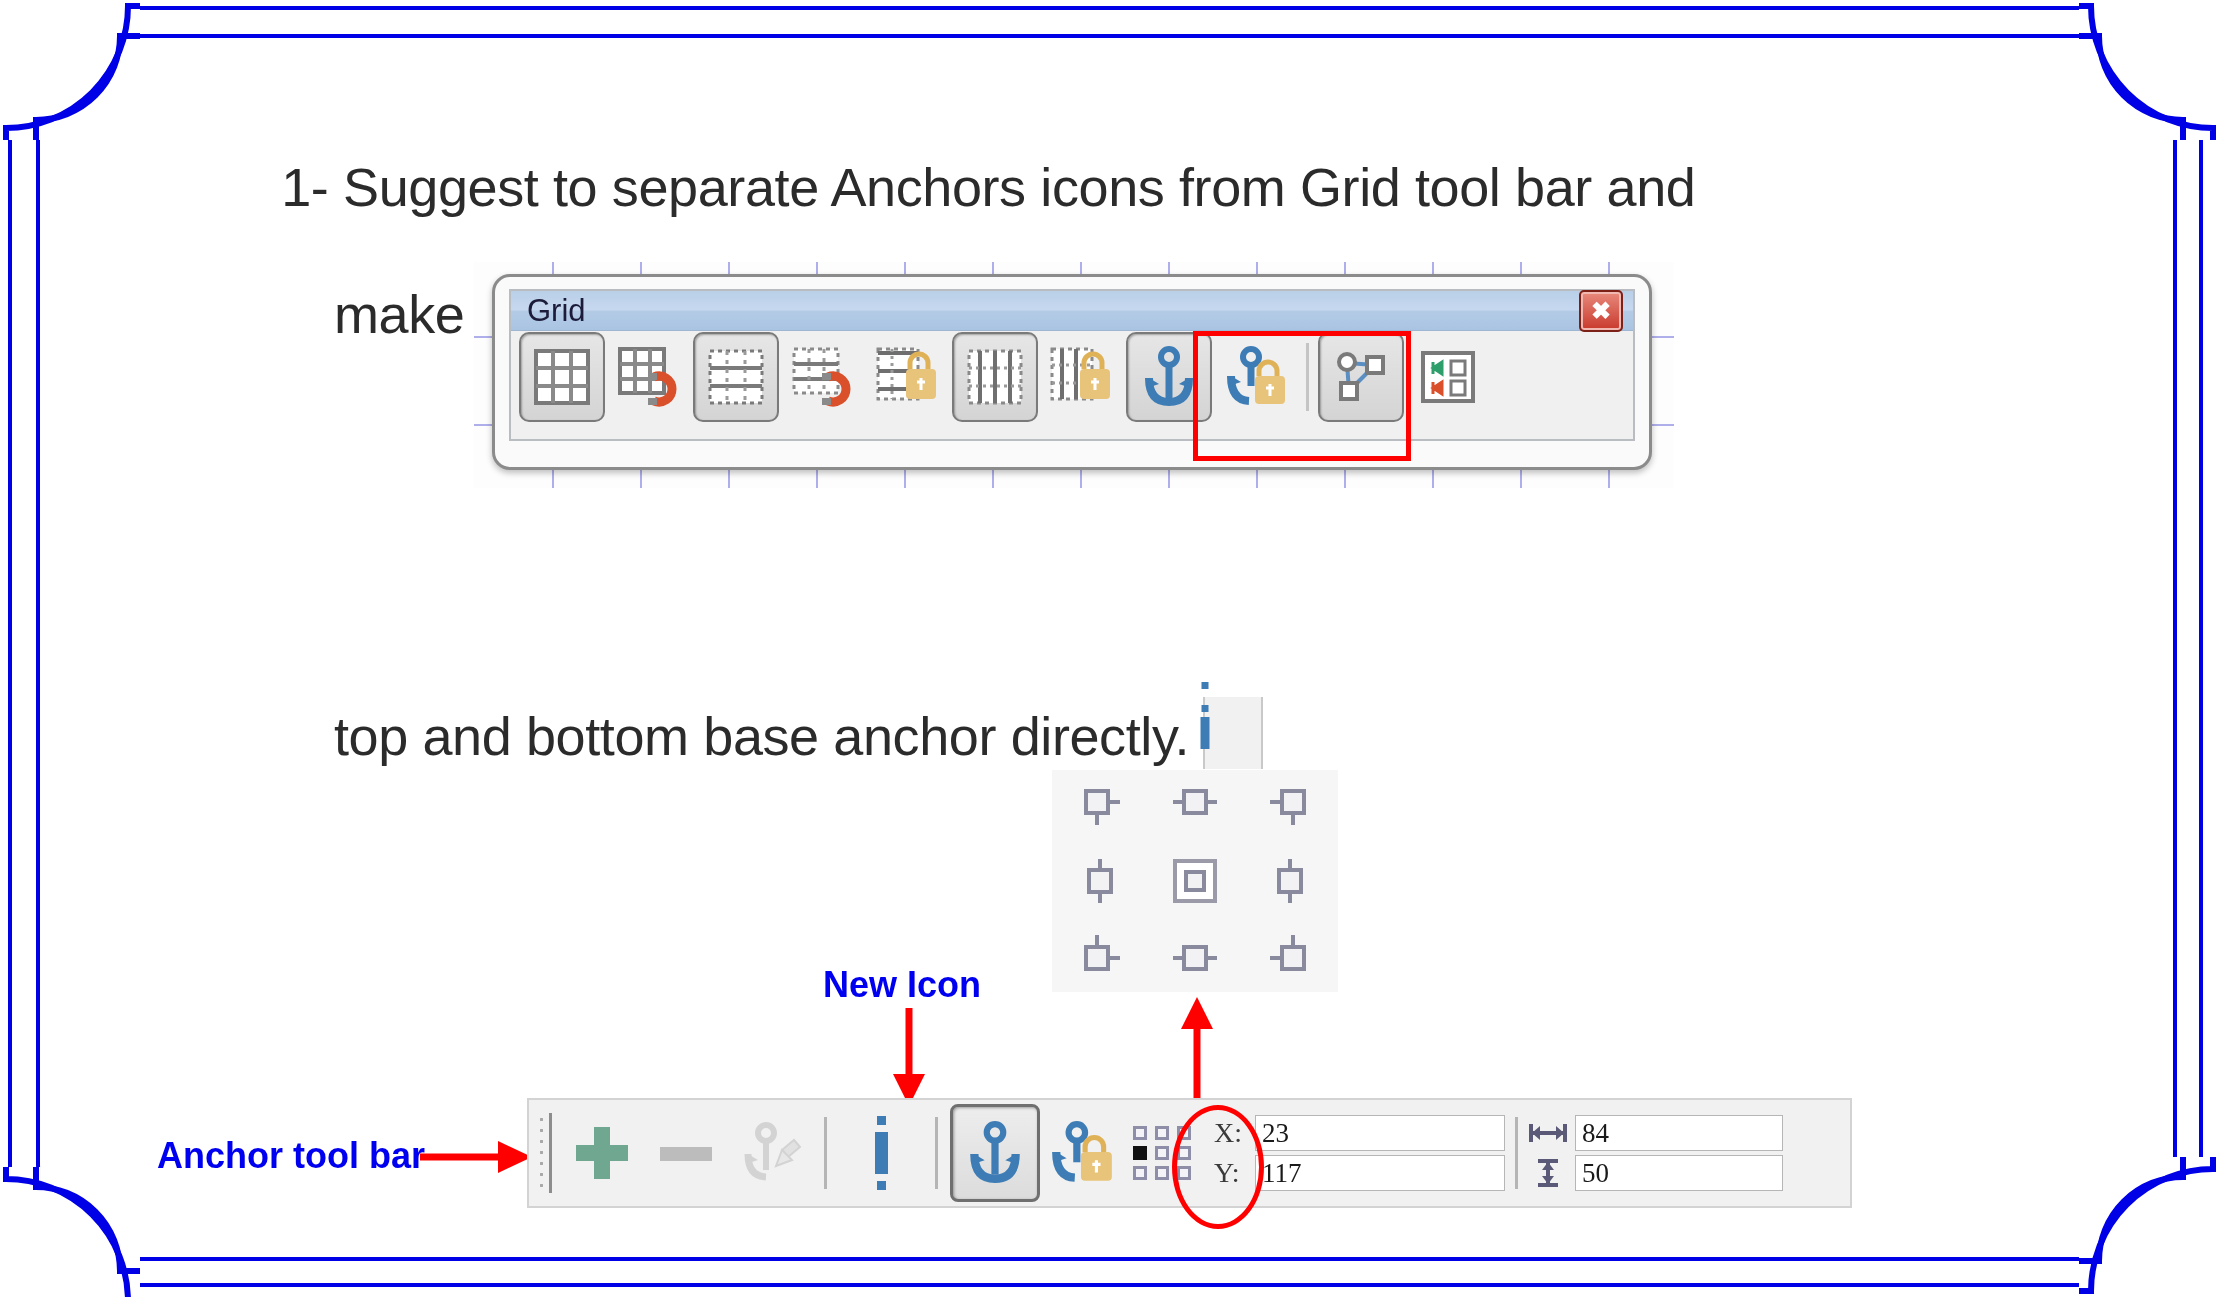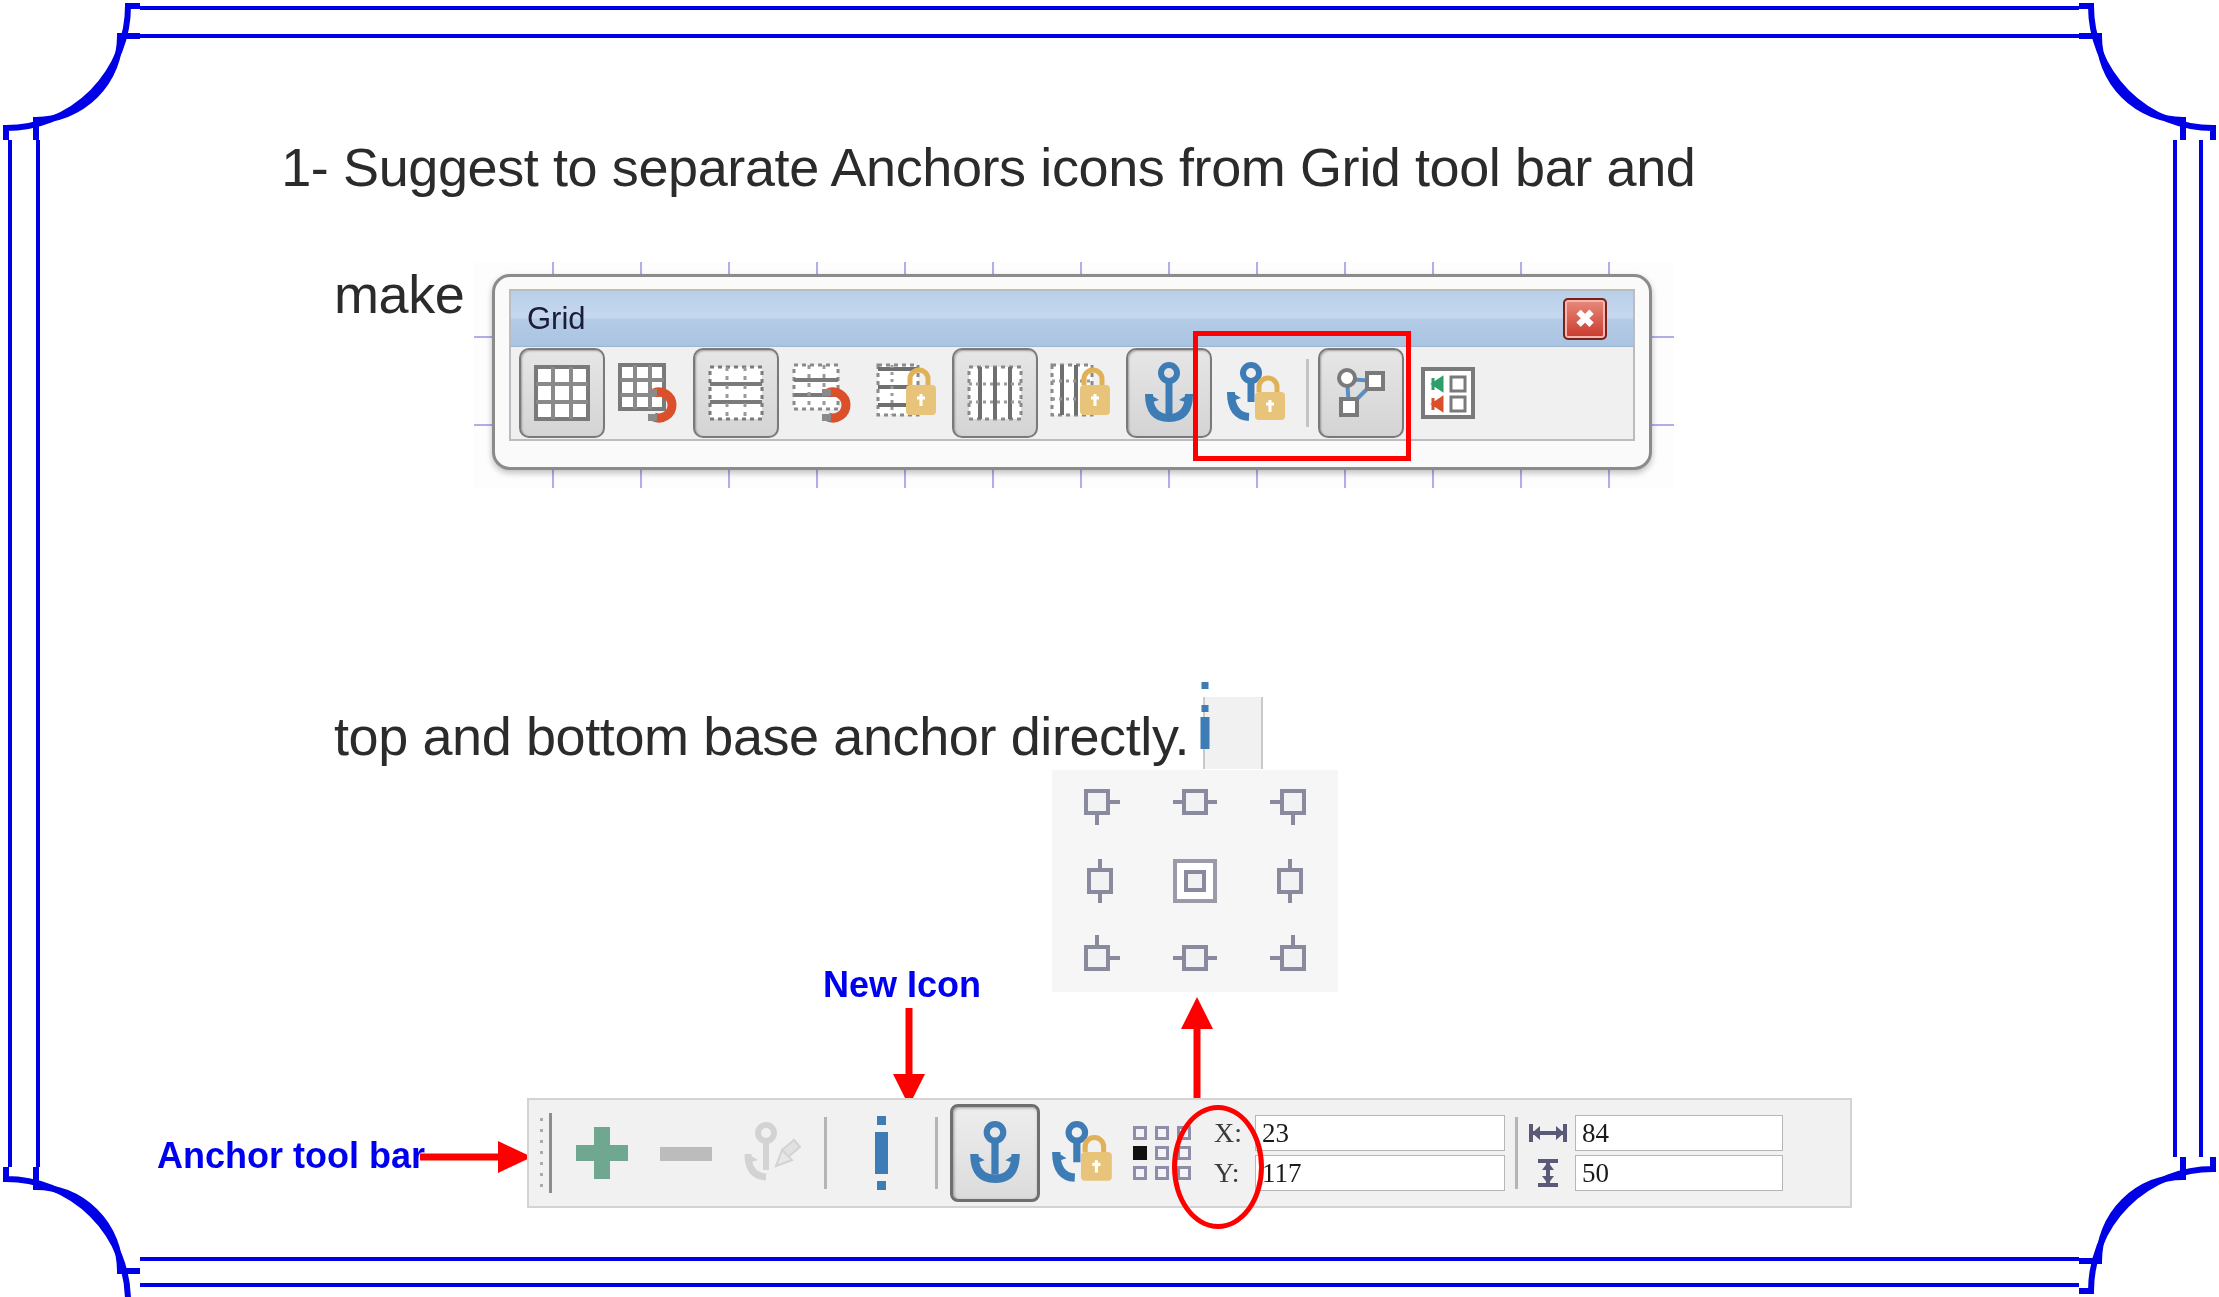--- a/index.html
+++ b/index.html
@@ -26,21 +26,21 @@
   
   .corner{position:absolute;width:130px;height:130px;pointer-events:none;}
   .corner svg{display:block;}
 
   
   .para{
     position:absolute;color:#2b2b2b;font-size:54px;line-height:1.18;
     font-family:"Liberation Sans", sans-serif;font-weight:400;
     letter-spacing:-0.4px;white-space:pre;
   }
-  #para1{left:252px;top:72px;}
+  #para1{left:252px;top:92px;}
   #para2{left:252px;top:570px;}
   .para .l2{display:block;padding-left:82px;}
   .inline-newicon{
     display:inline-block;vertical-align:-14px;
     width:56px;height:72px;background:#f1f1f1;
     border-left:2px solid #c9c9c9;border-right:2px solid #c9c9c9;
     position:relative;margin-left:14px;
   }
 
   
@@ -66,25 +66,25 @@
   .panel-outer{
     position:absolute;left:18px;top:12px;width:1160px;height:196px;
     background:#fafafa;border:3px solid #8b8b8b;border-radius:18px;
     box-shadow:0 3px 6px rgba(0,0,0,.25);box-sizing:border-box;
   }
   .panel-inner{
     position:absolute;left:14px;top:12px;right:14px;bottom:26px;
     border:2px solid #b9bcc0;background:#f0f0f0;box-sizing:border-box;
   }
   .titlebar{
-    height:56px;
+    height:40px;
     background:linear-gradient(to bottom,#b9cfe8 0%,#c6d8ef 48%,#b4cbe6 52%,#a9c4e2 100%);
     border-bottom:1px solid #9fb6d2;
     display:flex;align-items:center;justify-content:space-between;
-    padding:0 26px 0 16px;box-sizing:border-box;
+    padding:0 10px 0 16px;box-sizing:border-box;
   }
   .titlebar .t{font-size:31px;color:#1c1c3a;font-family:"Liberation Sans",sans-serif;}
   .closebtn{
     width:40px;height:38px;border-radius:5px;
     background:linear-gradient(to bottom,#e88a7d,#c8392c);
     border:2px solid #7d2018;box-shadow:inset 0 0 0 2px #f0b8b0;
     display:flex;align-items:center;justify-content:center;
     color:#fff;font-size:24px;font-weight:bold;line-height:1;cursor:pointer;
   }
   .toolrow{

